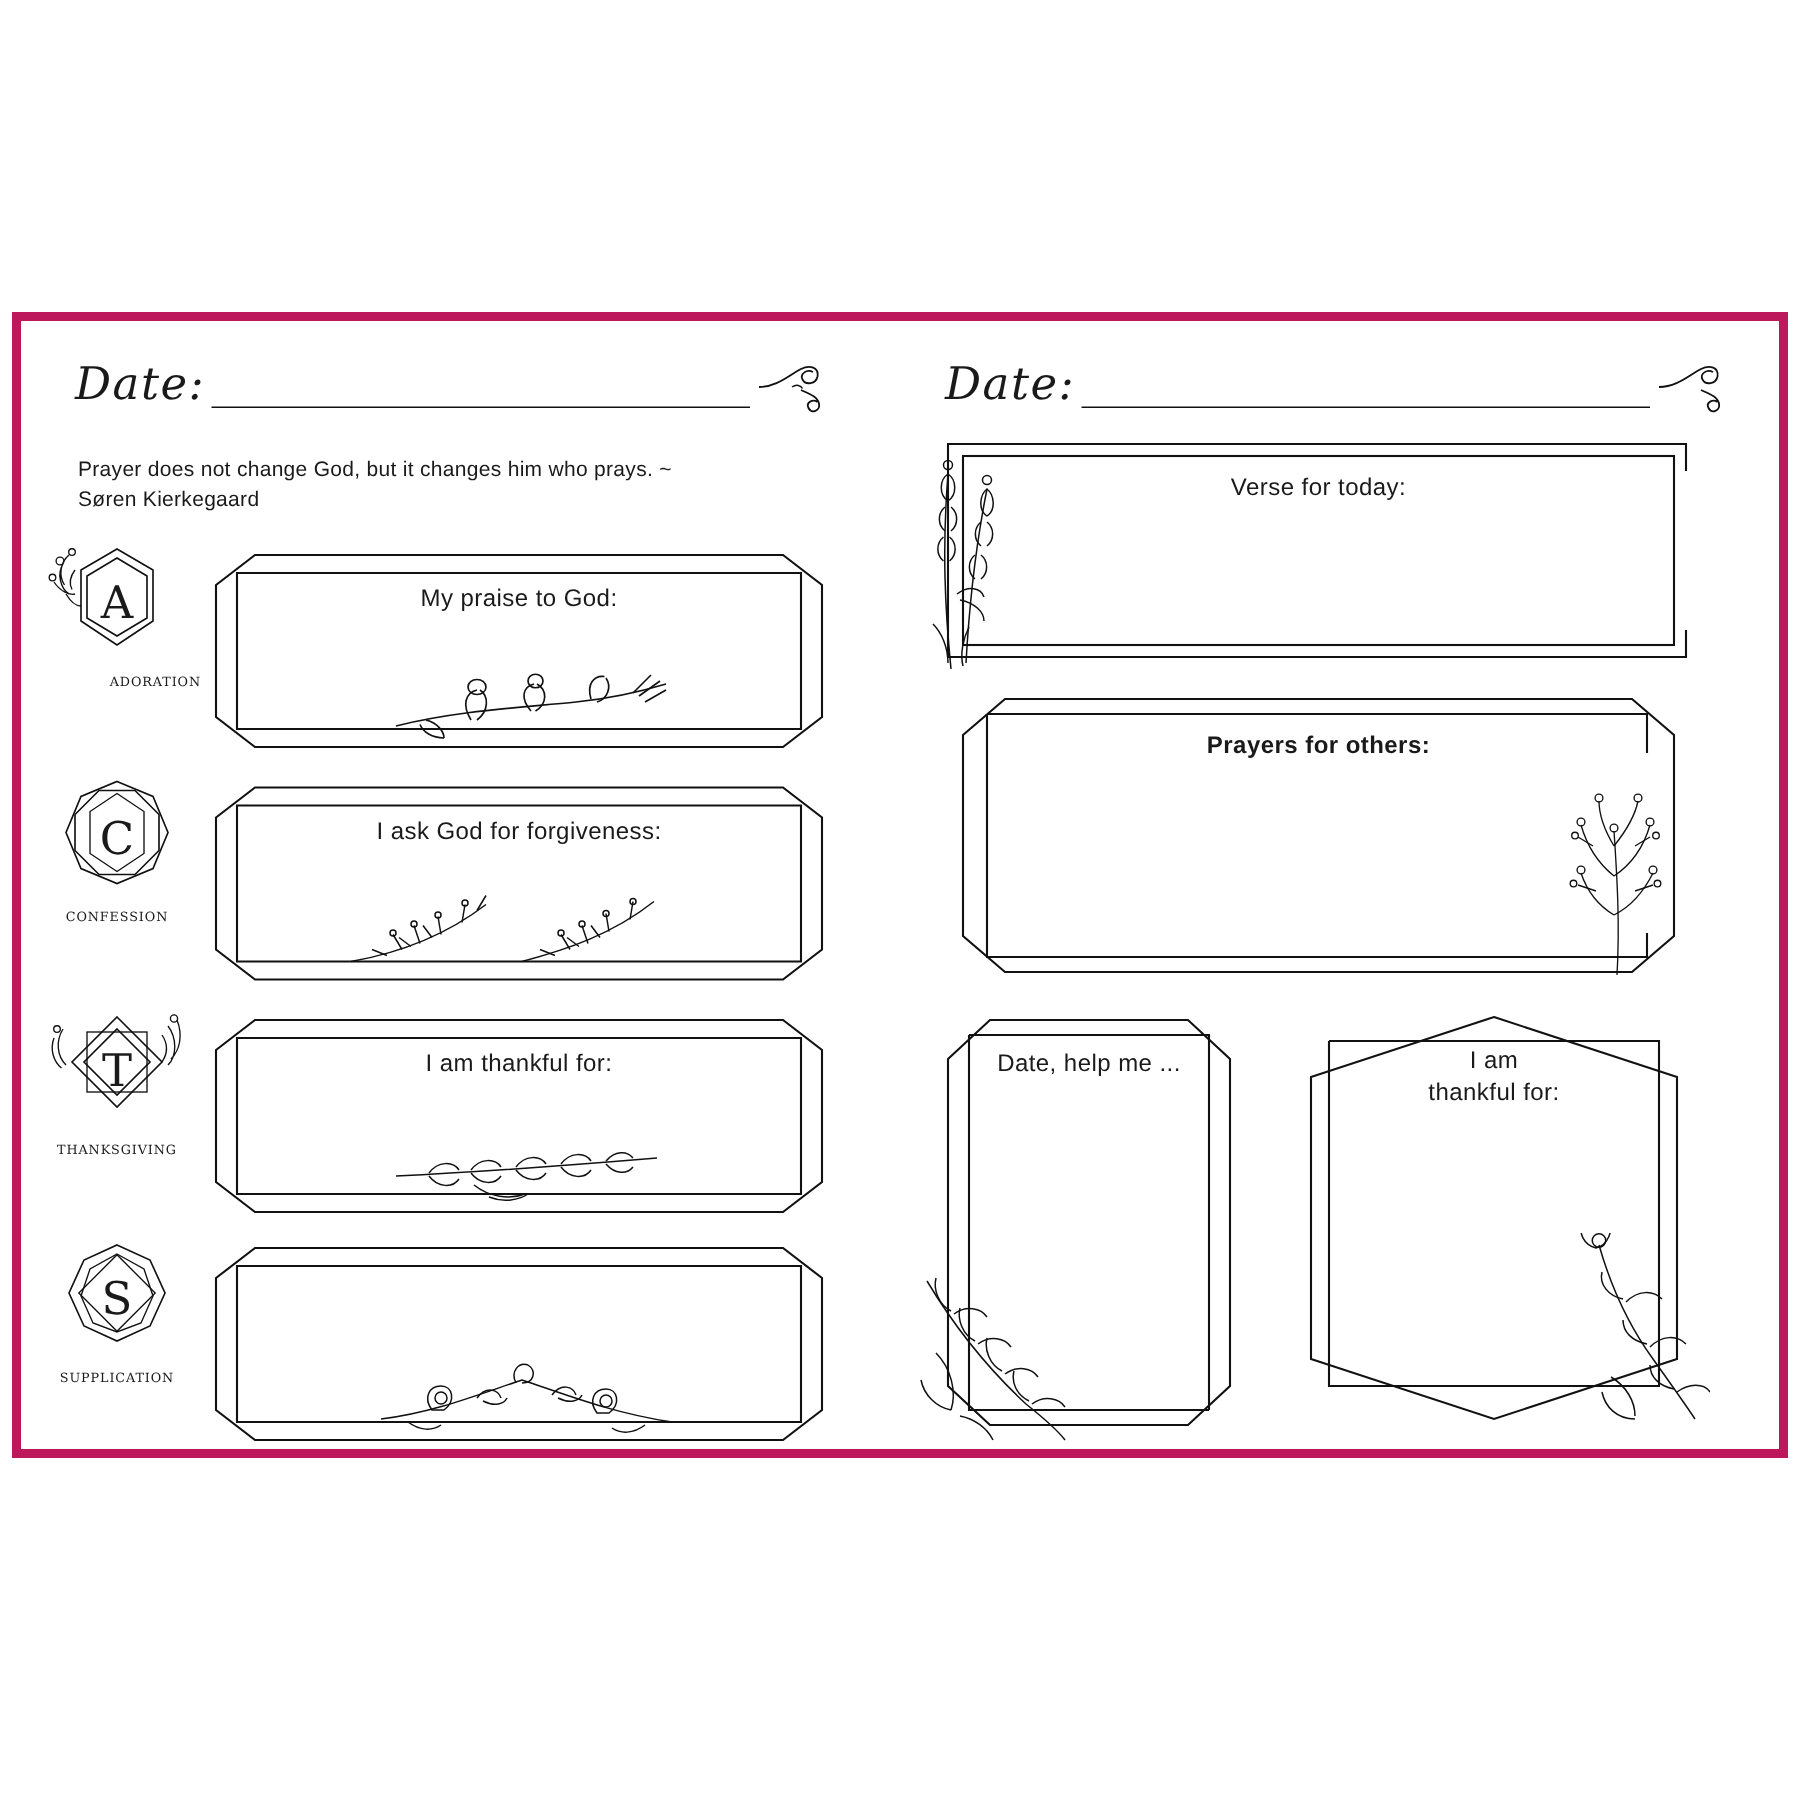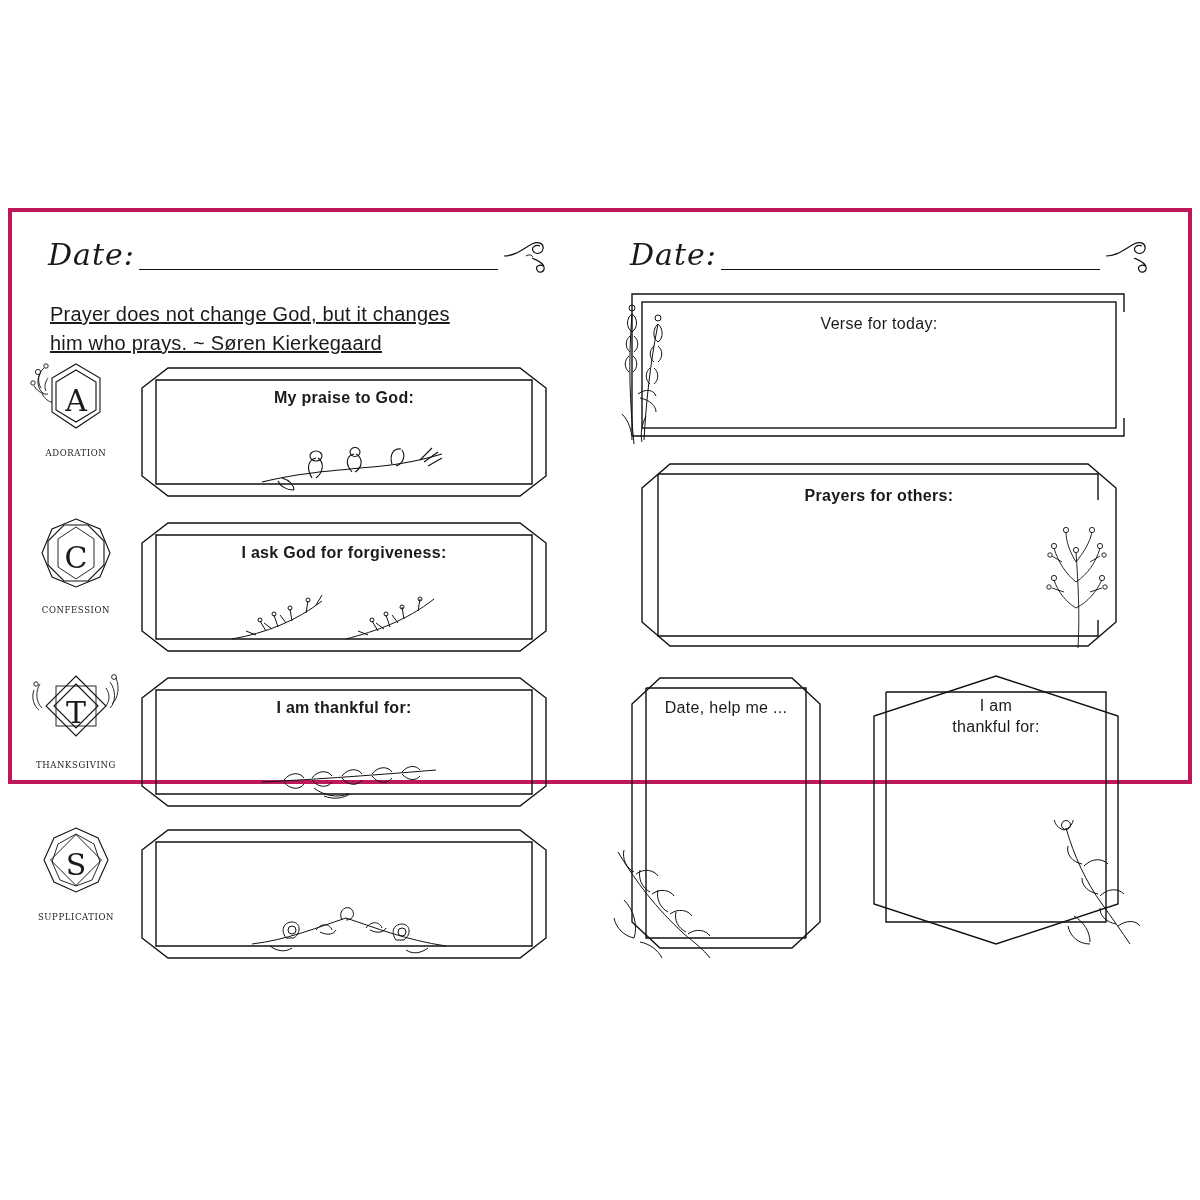--- a/index.html
+++ b/index.html
@@ -13,22 +13,22 @@
     font-family: "Liberation Sans", sans-serif;
     color: #1a1a1a;
     overflow: hidden;
   }
 
   .page {
     position: absolute;
     left: 8px;
     top: 208px;
     width: 1184px;
-    height: 576px;
-    border: 4px solid #be185d;
+    height: 764px;
+    border: 6px solid #be185d;
     background: #fff;
     box-sizing: border-box;
   }
 
   .spread {
     position: absolute;
     inset: 0;
     display: flex;
   }
   .leaf {
@@ -60,25 +60,24 @@
   .date-flourish {
     width: 46px;
     height: 40px;
     flex: 0 0 auto;
     margin-bottom: -6px;
   }
 
   
   .quote {
     position: absolute;
-    font-size: 20px;
+    font-size: 14px;
     line-height: 1.45;
     letter-spacing: .2px;
     width: 430px;
-    text-decoration: underline;
   }
 
   
   .acts-block {
     position: absolute;
   }
 
   .emblem {
     position: absolute;
     width: 112px;
@@ -97,21 +96,20 @@
     position: absolute;
     left: 0; right: 0;
     bottom: 0;
     font-family: "DejaVu Serif", serif;
     font-size: 8.5px;
     letter-spacing: .6px;
   }
 
   .octbox {
     position: absolute;
-    font-weight: bold;
   }
   .octbox svg {
     position: absolute;
     inset: 0;
     width: 100%;
     height: 100%;
   }
   .boxlabel {
     position: absolute;
     left: 0; right: 0;
@@ -162,21 +160,21 @@
             <g fill="none" stroke="#111" stroke-width=".9">
               <path d="M20 14 c-4 6 -2 16 4 20 M24 8 c-6 5 -7 14 -3 20 M28 18 c-3 4 -4 9 -2 13"></path>
               <path d="M14 26 c4 6 10 9 14 8"></path>
               <path d="M22 34 c3 5 7 8 10 8"></path>
               <circle cx="18" cy="12" r="2.6"></circle>
               <circle cx="26" cy="6" r="2.2"></circle>
               <circle cx="13" cy="23" r="2.2"></circle>
             </g>
           </svg>
           <span class="letter no-select">A</span>
-          <span class="cap no-select" style="bottom:-2px;">ADORATION</span>
+          <span class="cap no-select" style="bottom:-2px;text-align:right;">ADORATION</span>
         </div>
 
         <div class="octbox" style="left:122px; top:14px; width:420px; height:132px;">
           <svg viewBox="0 0 420 132" preserveAspectRatio="none">
             <polygon points="8,22 34,2 386,2 412,22 412,110 386,130 34,130 8,110" fill="none" stroke="#111" stroke-width="1.4"></polygon>
             <polygon points="22,14 46,14 374,14 398,14 398,118 374,118 46,118 22,118" fill="none" stroke="#111" stroke-width="1.4"></polygon>
           </svg>
           <div class="boxlabel no-select" style="top:22px;">My praise to God:</div>
           <div class="sprig" style="left:118px; top:76px; width:200px; height:52px;">
             <svg viewBox="0 0 200 52" width="200" height="52">

